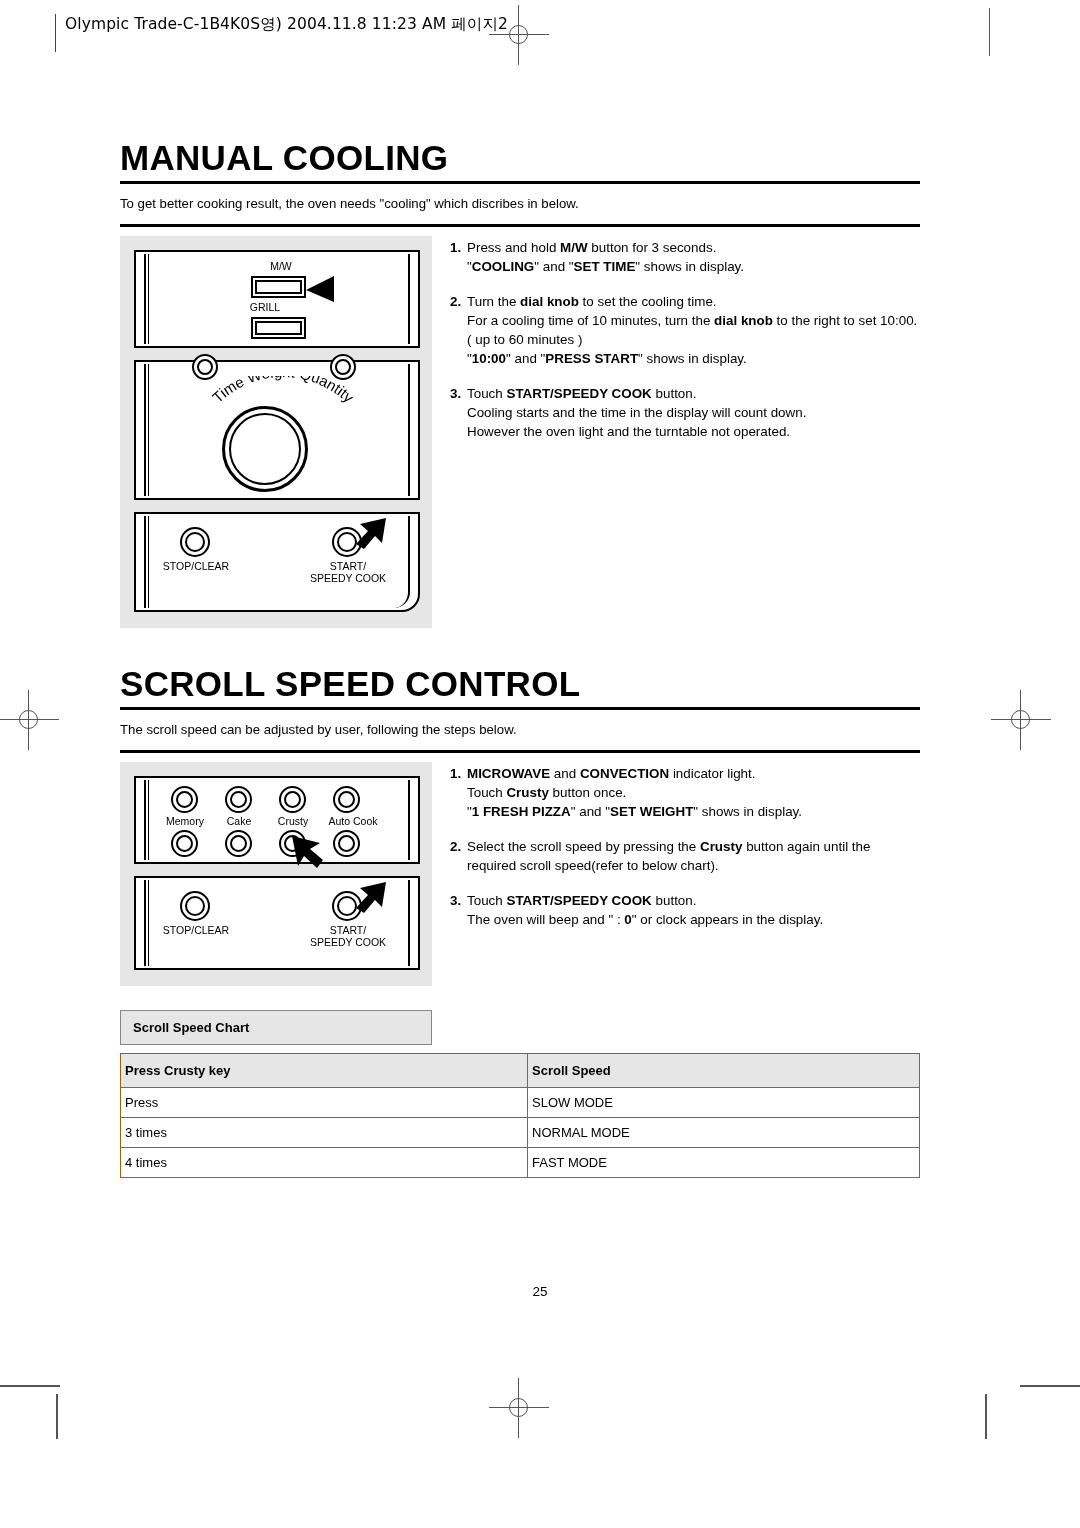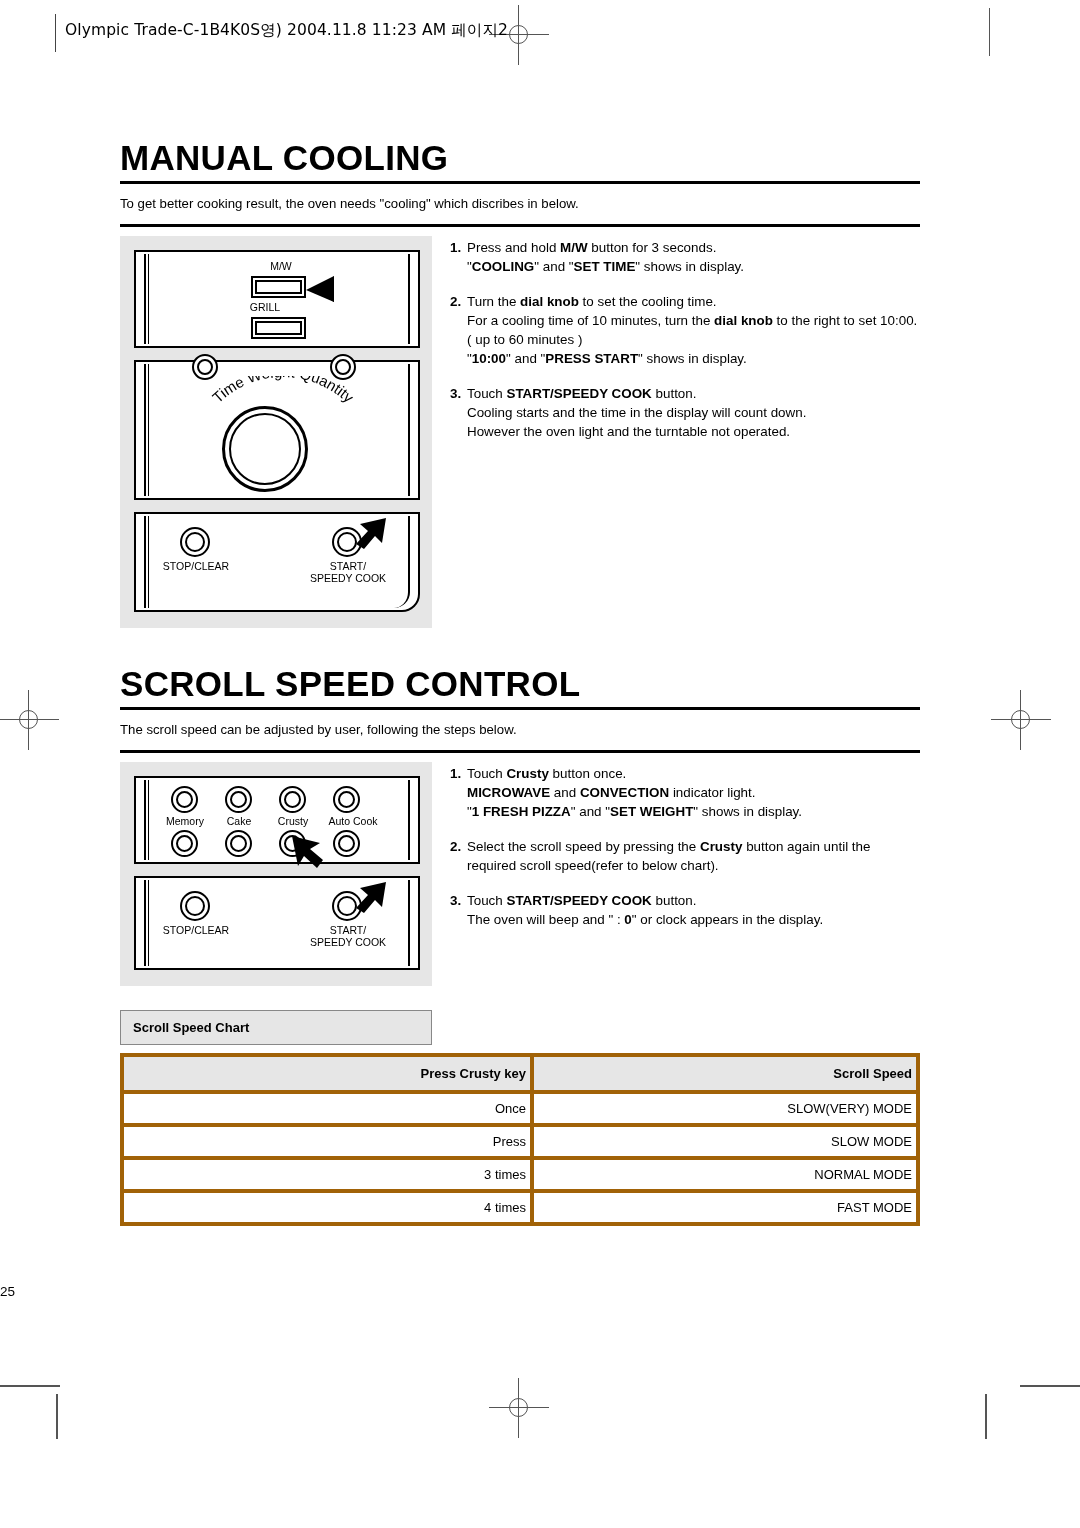--- a/index.html
+++ b/index.html
@@ -59,21 +59,20 @@
   .slug-rule {
     width: 1px;
     height: 38px;
     background: #444;
     margin-right: 9px;
   }
   .slug-text {
     font-size: 15.5px;
     letter-spacing: 0.1px;
     white-space: nowrap;
-    margin-top: 6px;
     font-family: "DejaVu Sans", sans-serif;
   }
 
   
   .content {
     position: absolute;
     left: 120px;
     top: 140px;
     width: 800px;
   }
@@ -220,36 +219,37 @@
     font-weight: bold;
   }
   table.speed {
     margin-top: 8px;
     width: 800px;
     border-collapse: collapse;
     font-size: 13px;
   }
   table.speed th,
   table.speed td {
-    border: 4px solid #a16207;
-    text-align: right;
+    border: 1px solid #a16207;
+    text-align: left;
     padding: 6px 4px;
     height: 17px;
   }
   table.speed th {
     background: #e6e6e6;
     font-weight: bold;
     padding: 8px 4px;
   }
   table.speed .c1 { width: 398px; }
 
   .pageno {
     position: absolute;
     top: 1284px;
     left: 0; right: 0;
+    text-align: center;
     font-size: 13.5px;
   }
 </style>
 </head>
 <body>
 
 <div class="regmark" style="left:-1px; top:690px;">
   <div class="rm-circle"></div>
   <div class="rm-v"></div>
   <div class="rm-h"></div>
@@ -430,22 +430,22 @@
           </svg>
         </div>
       </div>
 
     </div>
 
     <div class="steps-col">
       <div class="step">
         <div class="step-num">1.</div>
         <div class="step-body">
+            <div><span class="b">MICROWAVE</span><span> and </span><span class="b">CONVECTION</span><span> indicator light.</span></div>
             <div><span>Touch </span><span class="b">Crusty</span><span> button once.</span></div>
-            <div><span class="b">MICROWAVE</span><span> and </span><span class="b">CONVECTION</span><span> indicator light.</span></div>
             <div><span>"</span><span class="b">1 FRESH PIZZA</span><span>" and "</span><span class="b">SET WEIGHT</span><span>" shows in display.</span></div>
           </div>
       </div>
       <div class="step">
         <div class="step-num">2.</div>
         <div class="step-body">
             <div><span>Select the scroll speed by pressing the </span><span class="b">Crusty</span><span> button again until the required scroll speed(refer to below chart).</span></div>
           </div>
       </div>
       <div class="step">
@@ -461,24 +461,20 @@
   <div class="chart-caption">Scroll Speed Chart</div>
 
   <table class="speed">
     <thead>
       <tr>
         <th class="c1">Press Crusty key</th>
         <th>Scroll Speed</th>
       </tr>
     </thead>
     <tbody>
-      <tr>
-        <td class="c1">Once</td>
-        <td>SLOW(VERY) MODE</td>
-      </tr>
       <tr>
         <td class="c1">Press</td>
         <td>SLOW MODE</td>
       </tr>
       <tr>
         <td class="c1">3 times</td>
         <td>NORMAL MODE</td>
       </tr>
       <tr>
         <td class="c1">4 times</td>

